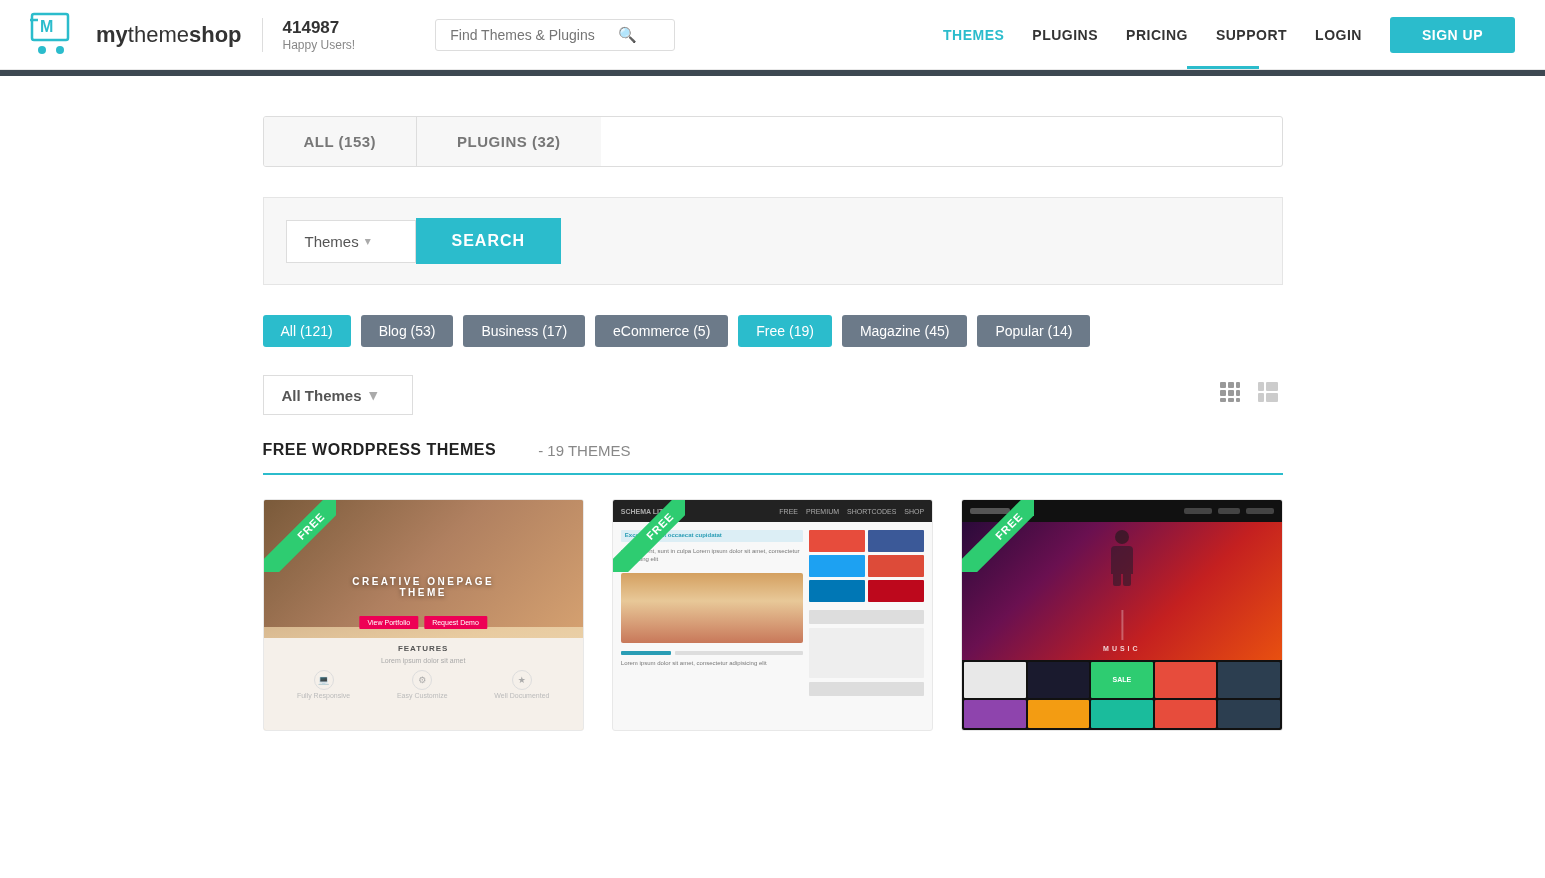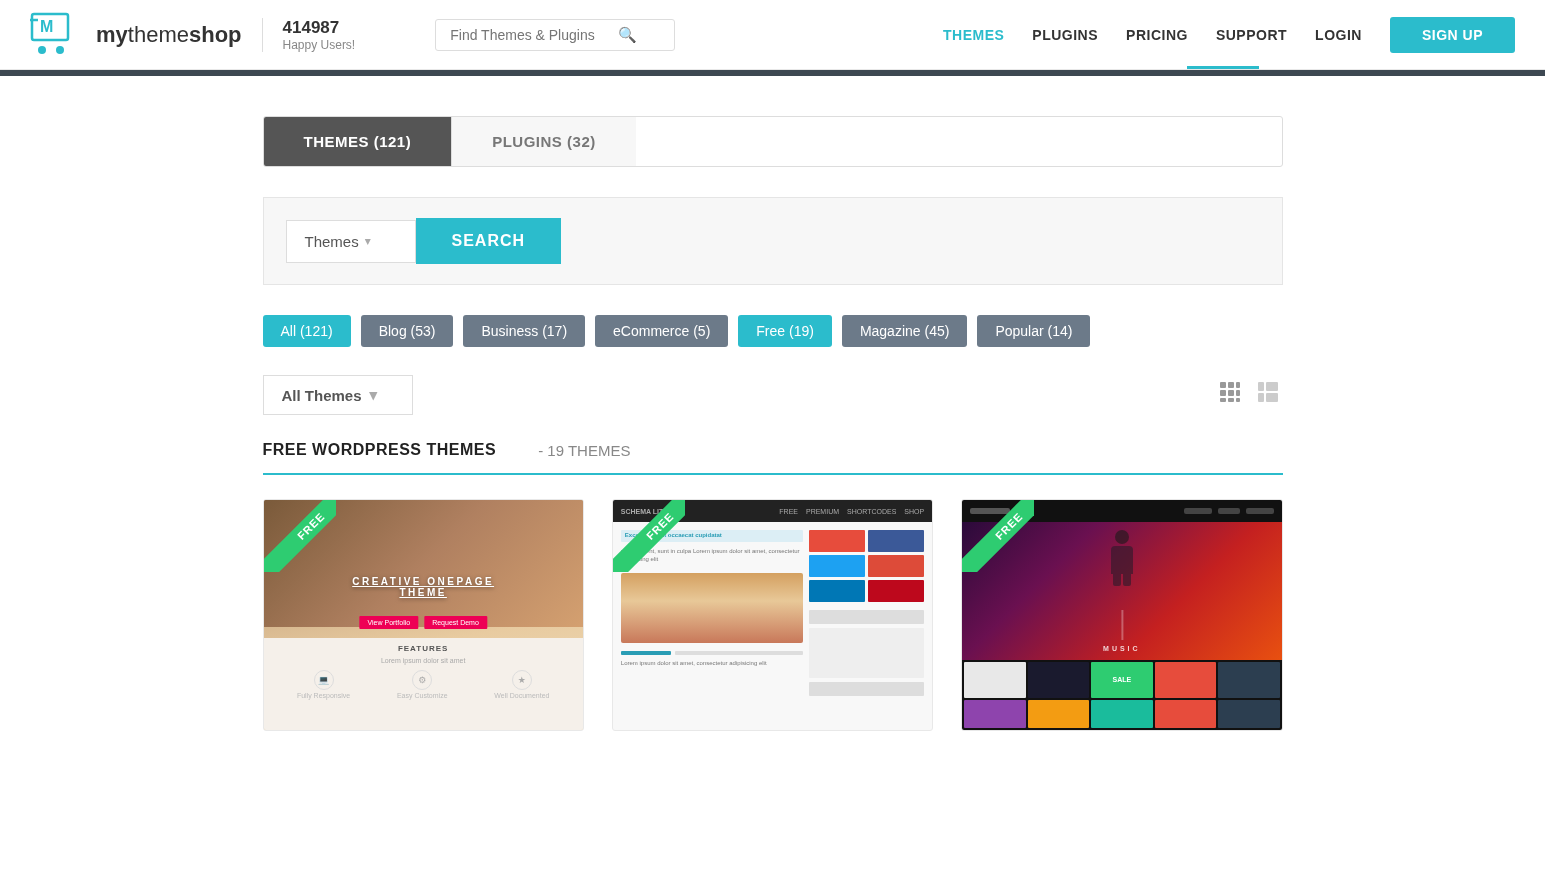--- a/index.html
+++ b/index.html
@@ -341,21 +341,21 @@
   </nav>
 
   <div style="position:absolute;bottom:0;right:0;width:72px;height:3px;background:#2bbccc;right:286px;"></div>
 </header>
 
 <div class="dark-strip"></div>
 
 <main class="main-content">
 
   <div class="tabs">
-    <div class="tab active">THEMES (121)</div>
+    <div class="tab">ALL (153)</div>
     <div class="tab">PLUGINS (32)</div>
   </div>
 
   <div class="search-section">
     <div class="search-type-dropdown">
       <span>Themes</span>
       <span class="chevron">▾</span>
     </div>
     <button class="search-btn">SEARCH</button>
   </div>
@@ -412,21 +412,21 @@
 
     <div class="theme-card">
       <div class="theme-card-image">
         <div class="free-badge" data-label="FREE"></div>
 
         <div style="width:100%;height:100%;background:linear-gradient(170deg,#a0856a 0%,#c9a882 30%,#e8cba0 60%,#f0dfc0 100%);position:relative;display:flex;align-items:flex-end;justify-content:center;">
 
           <div style="position:absolute;top:0;left:0;right:0;height:55%;background:linear-gradient(135deg,#7a5a3a 0%,#b08060 50%,#d4a070 100%);"></div>
 
           <div style="position:absolute;top:38%;left:50%;transform:translate(-50%,-50%);text-align:center;color:#fff;z-index:2;">
-            <div style="font-size:10px;font-weight:700;letter-spacing:2.5px;text-shadow:0 1px 4px rgba(0,0,0,0.5);text-decoration:underline;">CREATIVE ONEPAGE THEME</div>
+            <div style="font-size:10px;font-weight:700;letter-spacing:2.5px;text-shadow:0 1px 4px rgba(0,0,0,0.5);">CREATIVE ONEPAGE THEME</div>
           </div>
 
           <div style="position:absolute;bottom:0;left:0;right:0;height:40%;background:#f5f0ea;padding:6px 10px;">
             <div style="font-size:8px;font-weight:700;text-align:center;color:#555;text-transform:uppercase;letter-spacing:1px;margin-bottom:4px;">FEATURES</div>
             <div style="font-size:7px;color:#aaa;text-align:center;margin-bottom:6px;">Lorem ipsum dolor sit amet</div>
             <div style="display:flex;justify-content:space-around;">
               <div style="text-align:center;">
                 <div style="width:20px;height:20px;border:1px solid #ddd;border-radius:50%;margin:0 auto 2px;display:flex;align-items:center;justify-content:center;font-size:9px;color:#aaa;">💻</div>
                 <div style="font-size:7px;color:#bbb;">Fully Responsive</div>
               </div>

